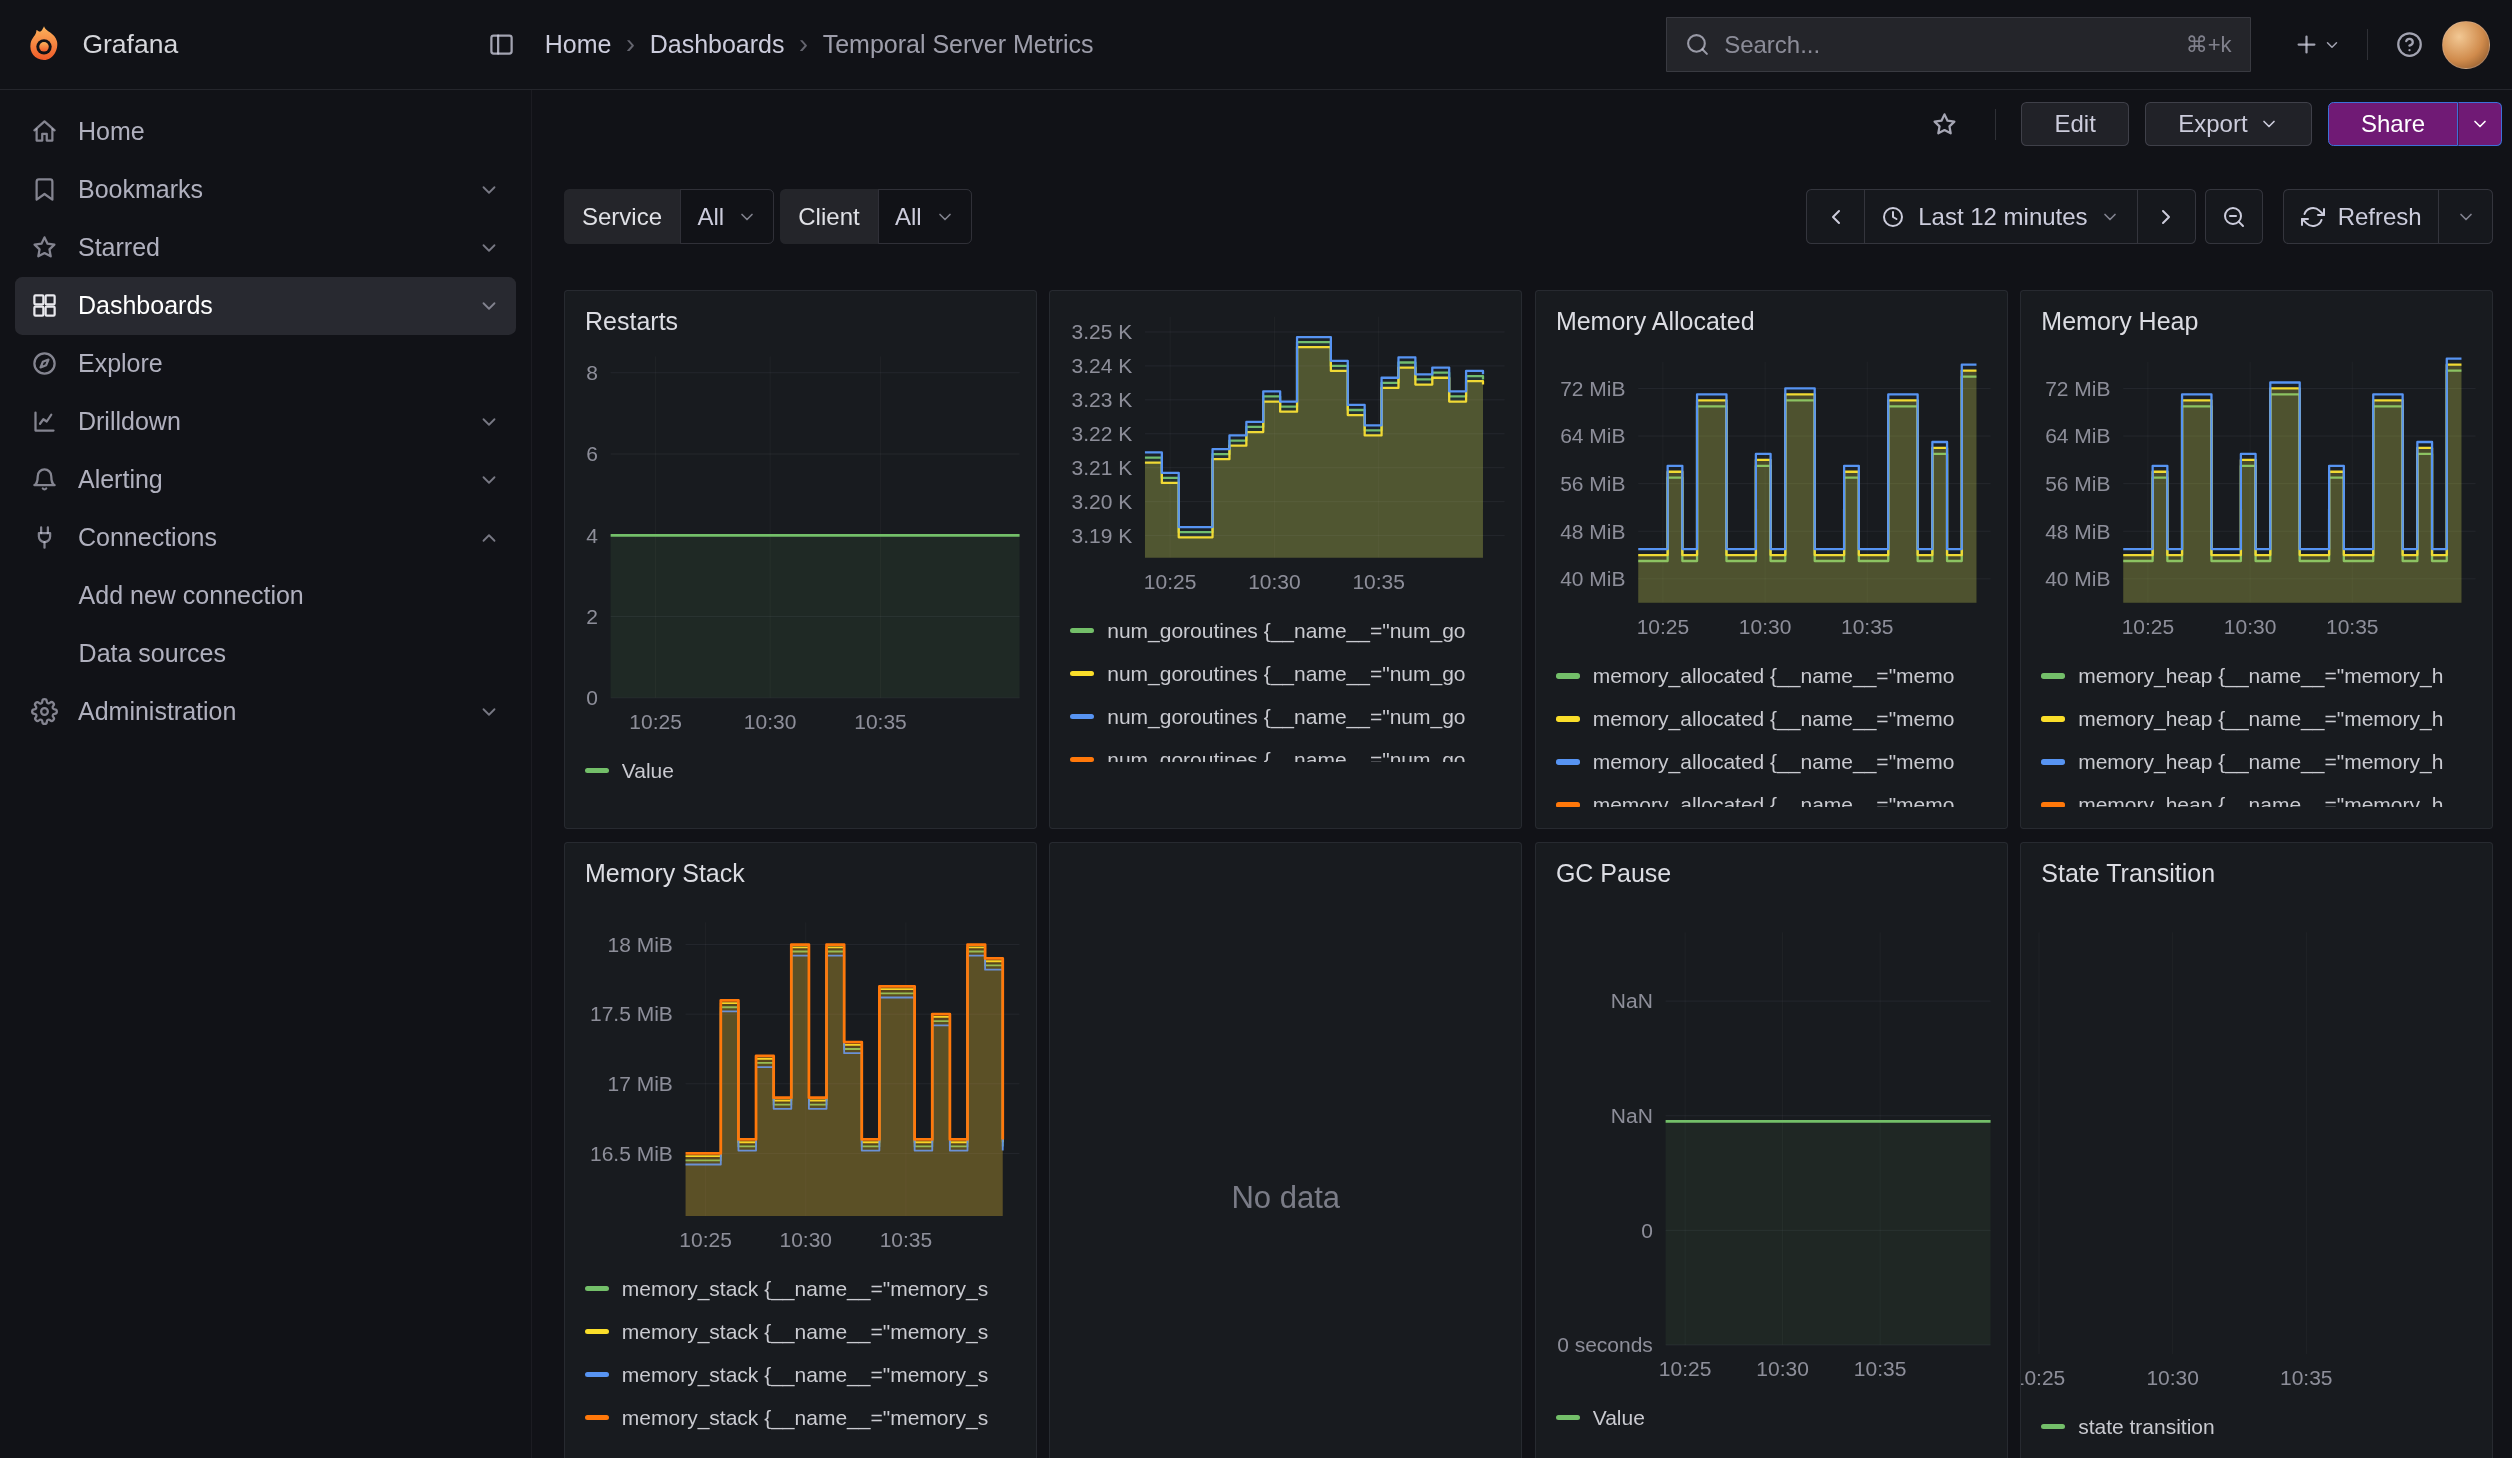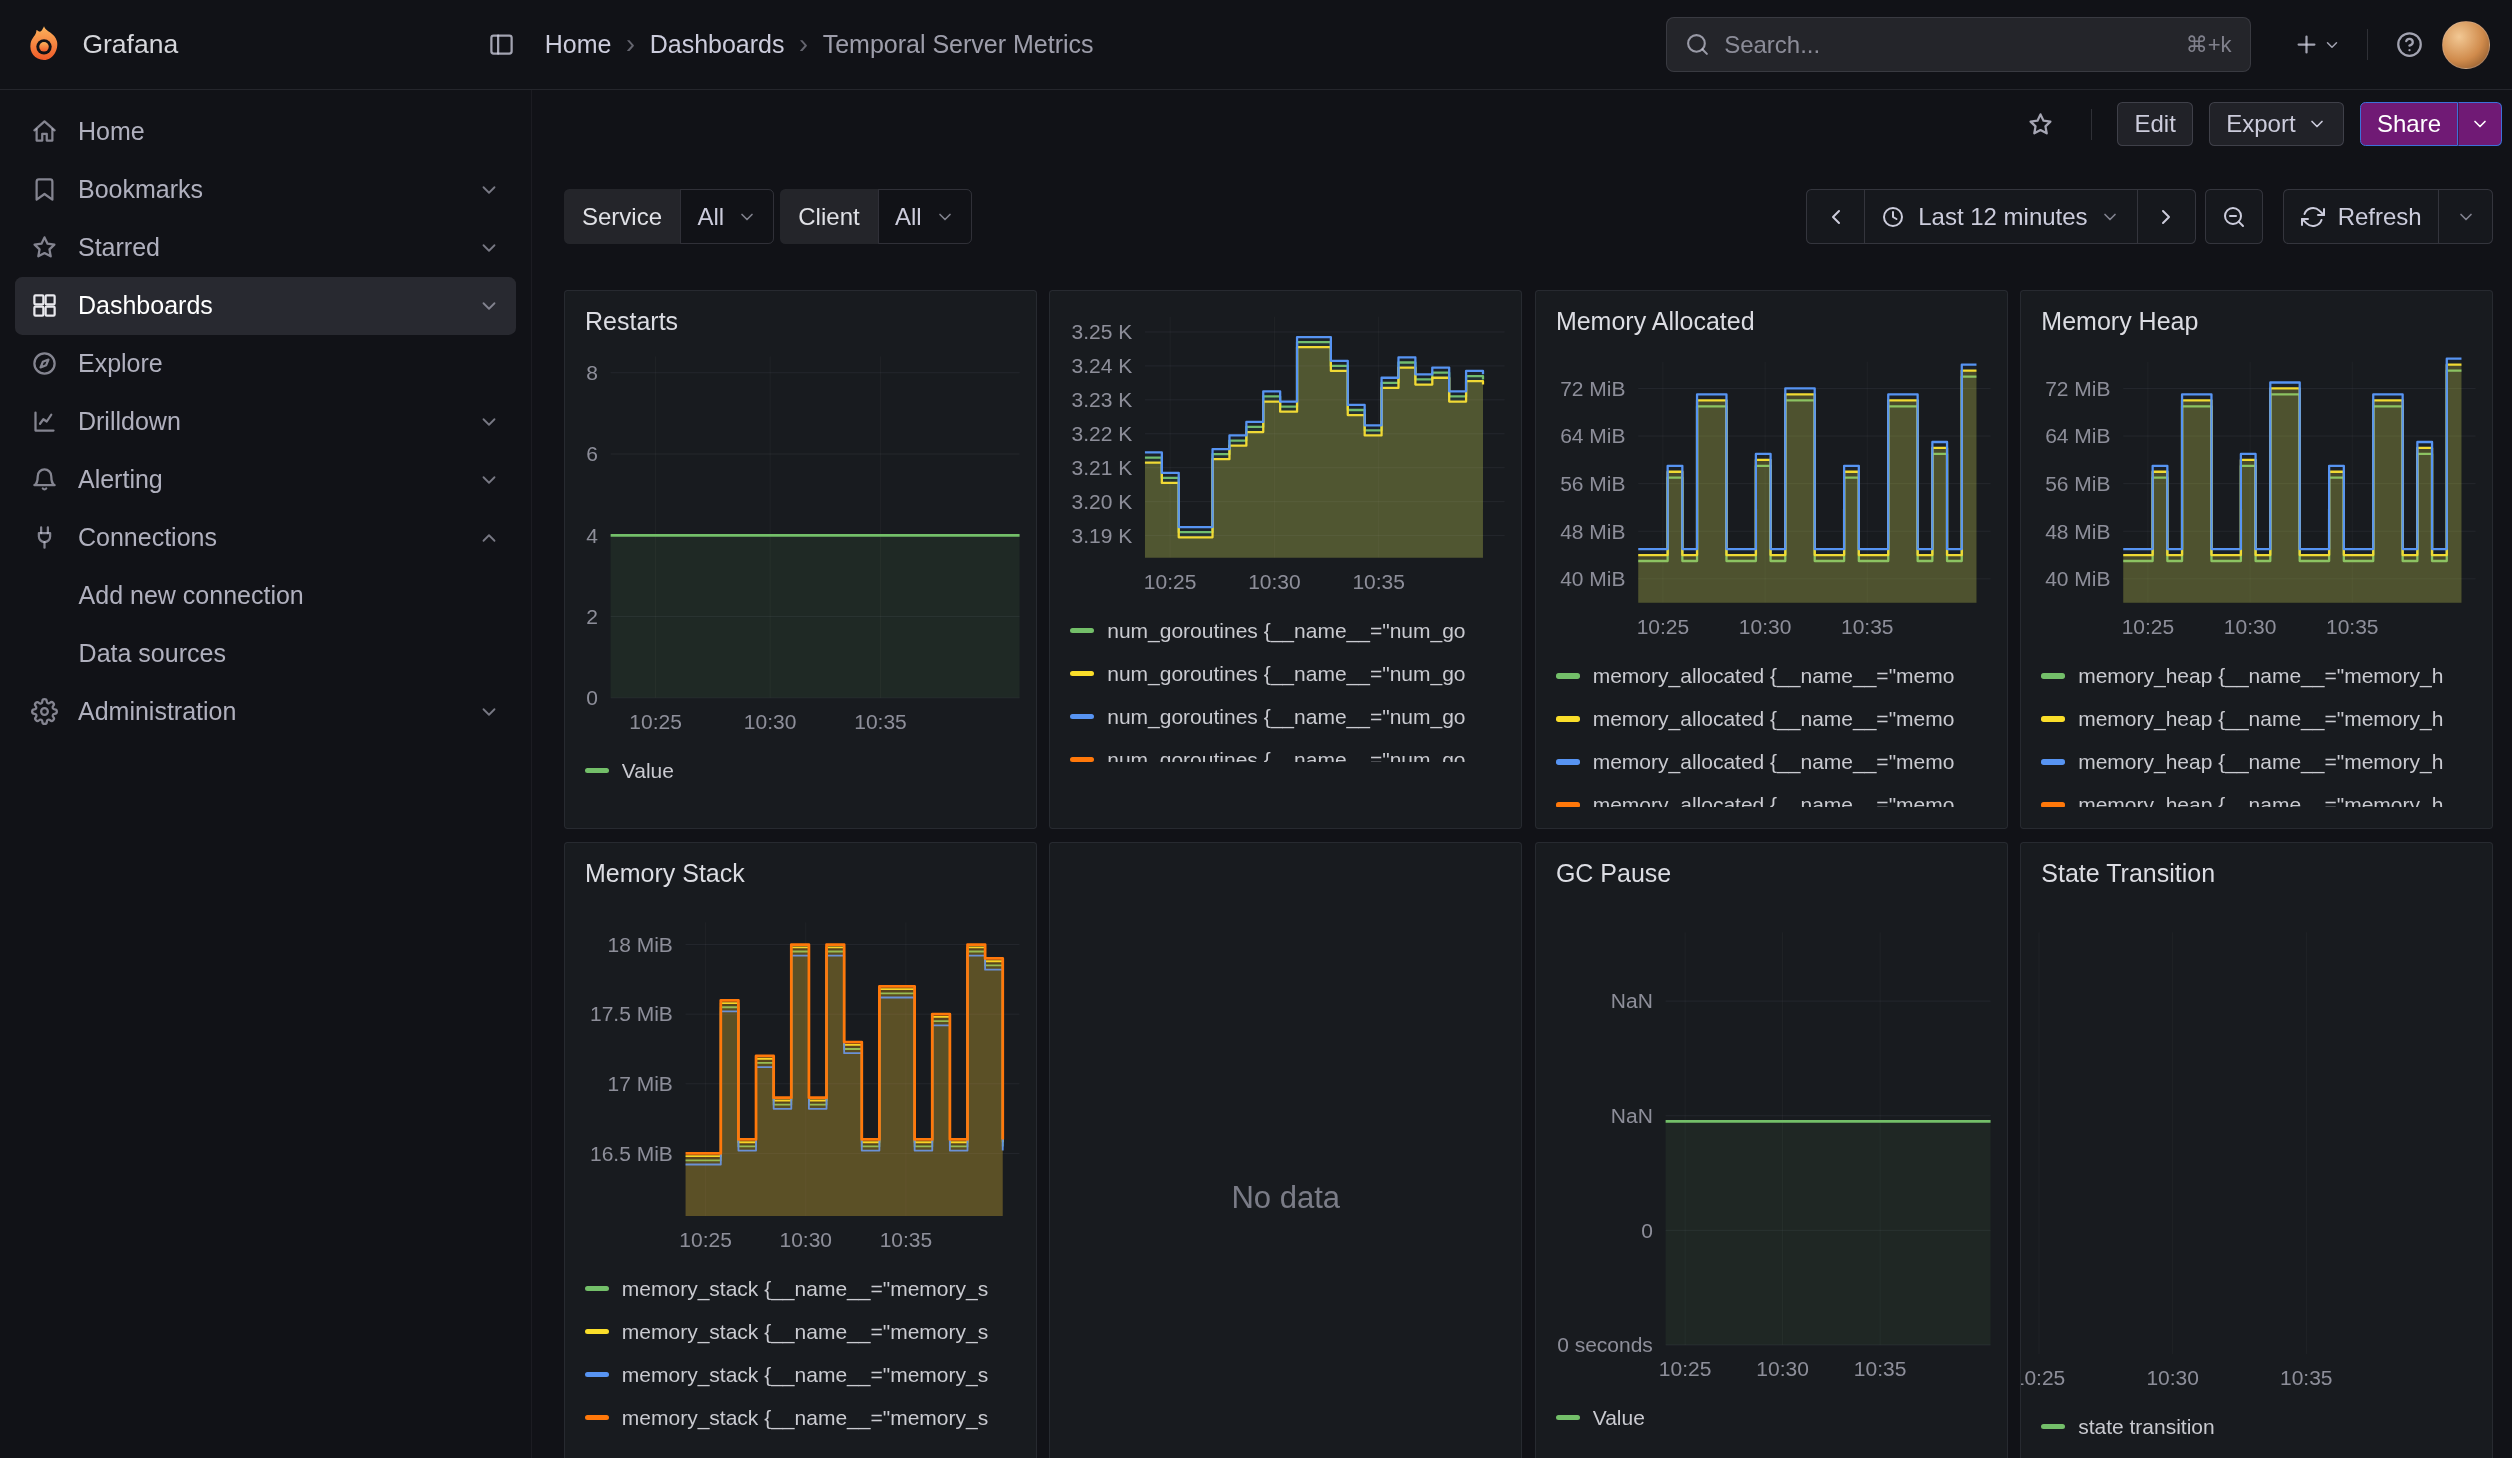--- a/index.html
+++ b/index.html
@@ -15,21 +15,21 @@
 .icon-btn{background:none;border:0;color:rgba(204,204,220,.78);width:51px;height:51px;display:flex;
   align-items:center;justify-content:center;border-radius:7.3px;cursor:pointer;font:inherit}
 .icon-btn .ic{width:27px;height:27px}
 .toggle{margin-left:auto;margin-right:5.5px}
 .crumbs{display:flex;align-items:center;gap:14.6px;font-size:25px;margin-left:12.8px;white-space:nowrap}
 .crumbs a{color:#ccccdc;text-decoration:none;cursor:pointer}
 .crumb-sep{color:rgba(204,204,220,.45);font-size:27px;line-height:1}
 .crumb-current{color:rgba(204,204,220,.75)}
 .spacer{flex:1}
 .search{width:585px;height:55px;background:rgba(204,204,220,.10);border:0.9px solid rgba(204,204,220,.13);
-  border-radius:8px;display:flex;align-items:center;padding:0 18px;gap:14.6px;cursor:text}
+  border-radius:1px;display:flex;align-items:center;padding:0 18px;gap:14.6px;cursor:text}
 .search .ic{width:25px;height:25px;color:rgba(204,204,220,.7);flex-shrink:0}
 .search input{flex:1;background:transparent;border:0;outline:0;color:#ccccdc;font:inherit;font-size:24px;min-width:0}
 .search input::placeholder{color:rgba(204,204,220,.62)}
 .kbd{color:rgba(204,204,220,.55);font-size:22px;flex-shrink:0}
 .nav-actions{display:flex;align-items:center;margin-left:33px;gap:7.3px}
 .combo{display:flex;align-items:center;gap:3.7px;width:auto;padding:0 9px}
 .combo .ic.small{width:18px;height:18px}
 .vdiv{width:0.9px;height:31px;background:rgba(204,204,220,.16);margin:0 9px}
 .avatar{width:48px;height:48px;border-radius:50%;flex-shrink:0;cursor:pointer;border:0.9px solid rgba(204,204,220,.25);
   background:radial-gradient(circle at 35% 32%,#f2c894,#d08b4c 55%,#7a4a22)}
@@ -44,21 +44,21 @@
 .side-item .chev.ic{width:22px;height:22px}
 .side-item.active{background:rgba(204,204,220,.13);color:#fff;font-weight:500}
 .side-item.active .lead{color:#e9e9ee}
 .side-sub{padding-left:64px}
 
 
 main{margin-left:532px;padding:0 19px 0 32px;position:relative}
 .dash-toolbar{height:68px;display:flex;align-items:center;justify-content:flex-end;gap:16.4px;margin-right:-9px}
 .btn{height:44px;border-radius:5.5px;border:0.9px solid rgba(204,204,220,.18);background:rgba(204,204,220,.09);
   color:#ccccdc;font:inherit;font-size:24px;font-weight:500;display:inline-flex;align-items:center;gap:11px;
-  padding:0 16px;cursor:pointer}
+  padding:0 32px;cursor:pointer}
 .btn .ic{width:20px;height:20px}
 .btn-primary{background:#701a75;border-color:#3d71d9;color:#fff}
 .split{display:inline-flex}
 .split .main-part{border-radius:5.5px 0 0 5.5px}
 .split .caret-part{border-radius:0 5.5px 5.5px 0;border-left:0.9px solid rgba(17,18,23,.4);padding:0 11px}
 .starbtn{color:rgba(204,204,220,.8)}
 
 
 .filter-row{display:flex;align-items:center;margin-top:31px;height:55px}
 .var{display:flex;height:55px;margin-right:6px}

